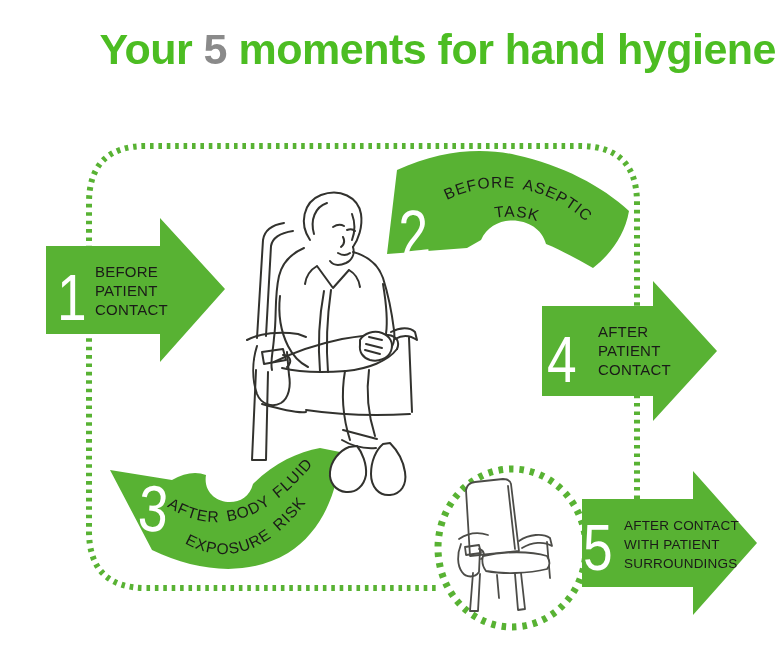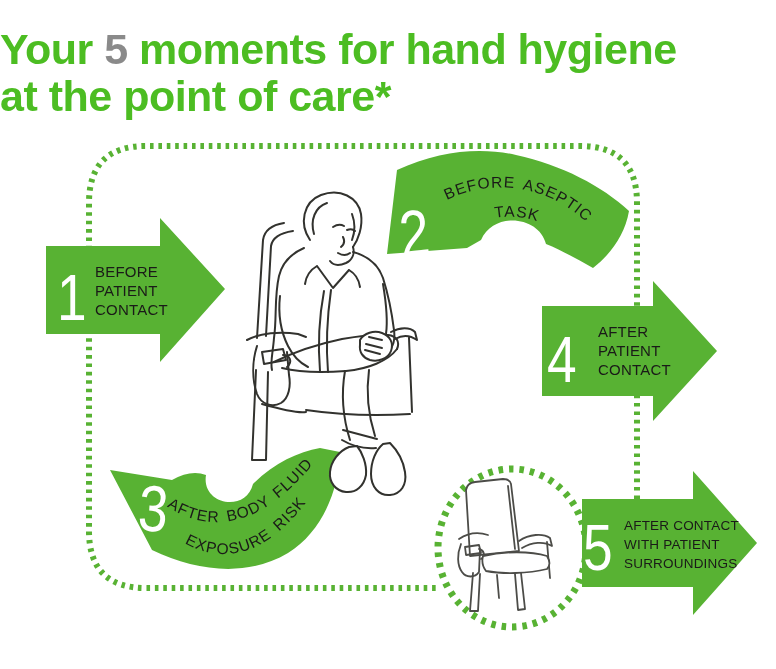--- a/index.html
+++ b/index.html
@@ -2,21 +2,21 @@
 <html style="--arrow-green: #58b233; --title-green: #4cbd22; --number-gray: #8a8a8a; --footnote-gray: #8d9093; --label-ink: #1a1a18;"><head>
 <meta charset="utf-8">
 <style>
   html,body{margin:0;padding:0;background:#fff;}
   .poster{
     position:relative;width:776px;height:669px;background:#fff;overflow:hidden;
     font-family:"Liberation Sans",sans-serif;
   }
   .title{
     position:absolute;top:0;left:0;width:776px;padding-top:26px;
-    text-align:left;font-weight:bold;font-size:43px;line-height:47px;
+    text-align:right;font-weight:bold;font-size:43px;line-height:47px;
     letter-spacing:-0.5px;color:var(--title-green);
   }
   .title .gray5{color:var(--number-gray);}
   .diagram{position:absolute;left:0;top:0;width:776px;height:669px;}
   .footnote{
     position:absolute;left:75px;top:610px;font-size:12.5px;
     color:var(--footnote-gray);letter-spacing:0.2px;
   }
   svg text{font-family:"Liberation Sans",sans-serif;}
   .num{fill:#ffffff;font-size:65px;font-weight:400;}
@@ -30,21 +30,20 @@
   .chairsketch{stroke:#4c4c48;stroke-width:1.8;fill:none;stroke-linecap:round;stroke-linejoin:round;}
   .chairsketch .whitefill{fill:#ffffff;}
 </style>
 </head>
 <body>
 
 <div class="poster">
 
   <div class="title">
     <span>Your </span><span class="gray5">5</span><span> moments for hand hygiene</span>
-    <div>at the point of care*</div>
   </div>
 
   <svg class="diagram" viewBox="0 0 776 669">
     <defs>
       <path id="tp2a" d="M 445,201 A 122,122 0 0 1 588,224"></path>
       <path id="tp2b" d="M 480,222 A 85,85 0 0 1 552,228"></path>
       <path id="tp3a" d="M 166,506 Q 240,553 314,463"></path>
       <path id="tp3b" d="M 181,541 Q 247,581 309,499"></path>
     </defs>
 

